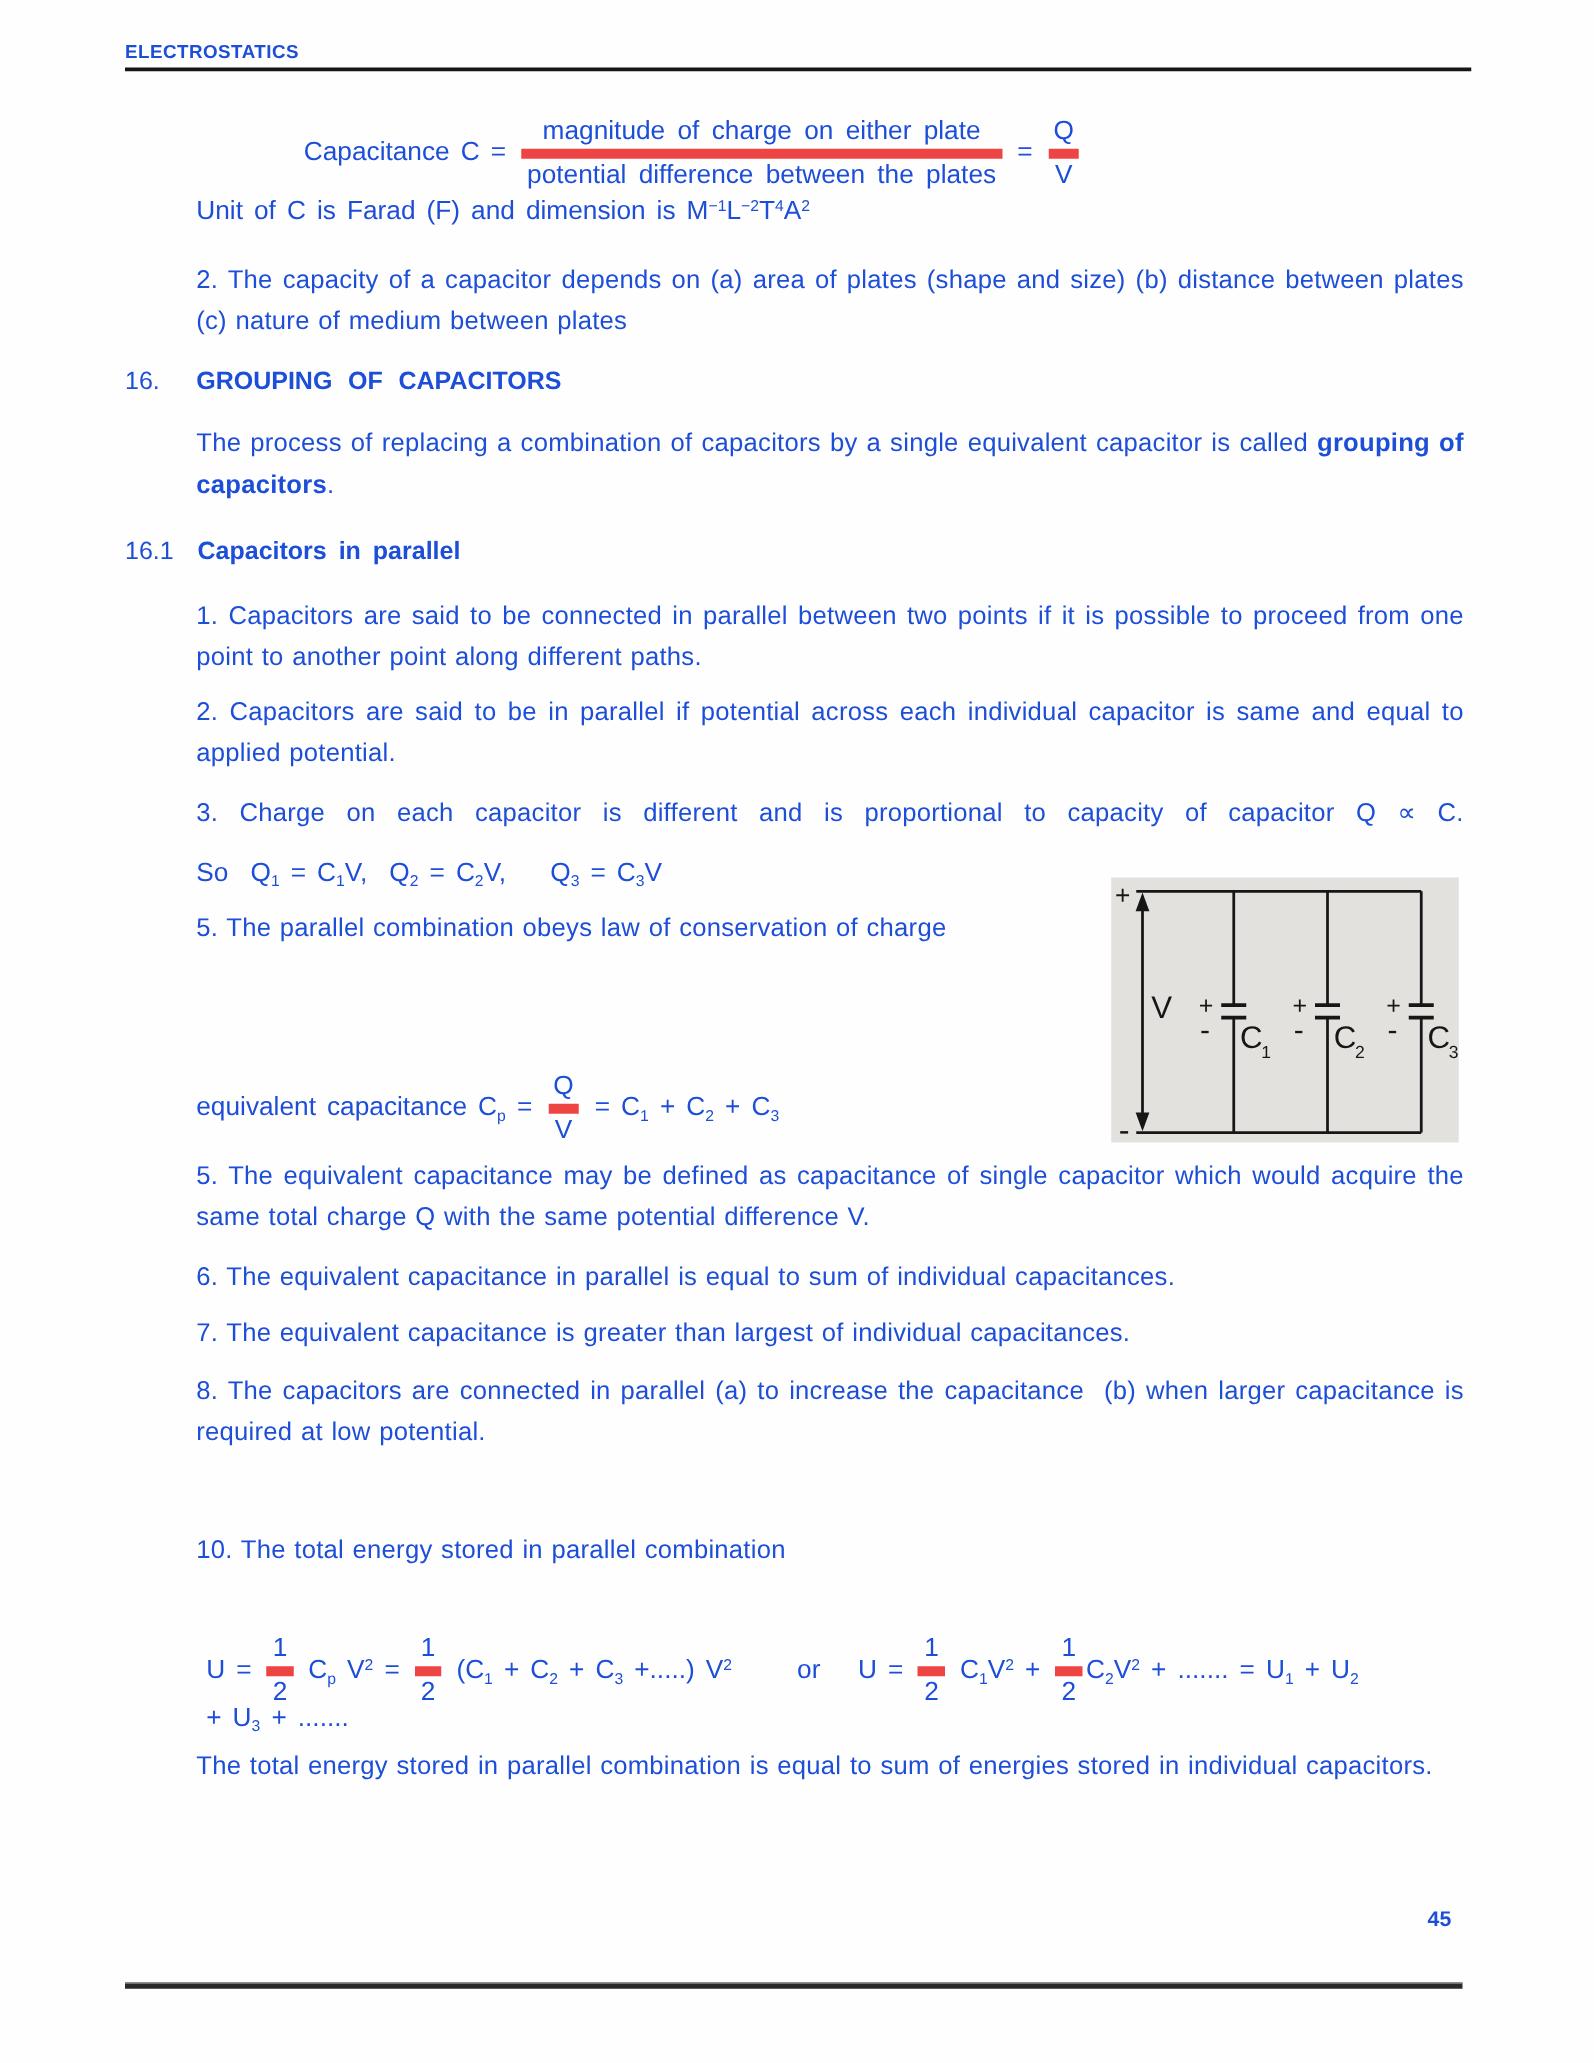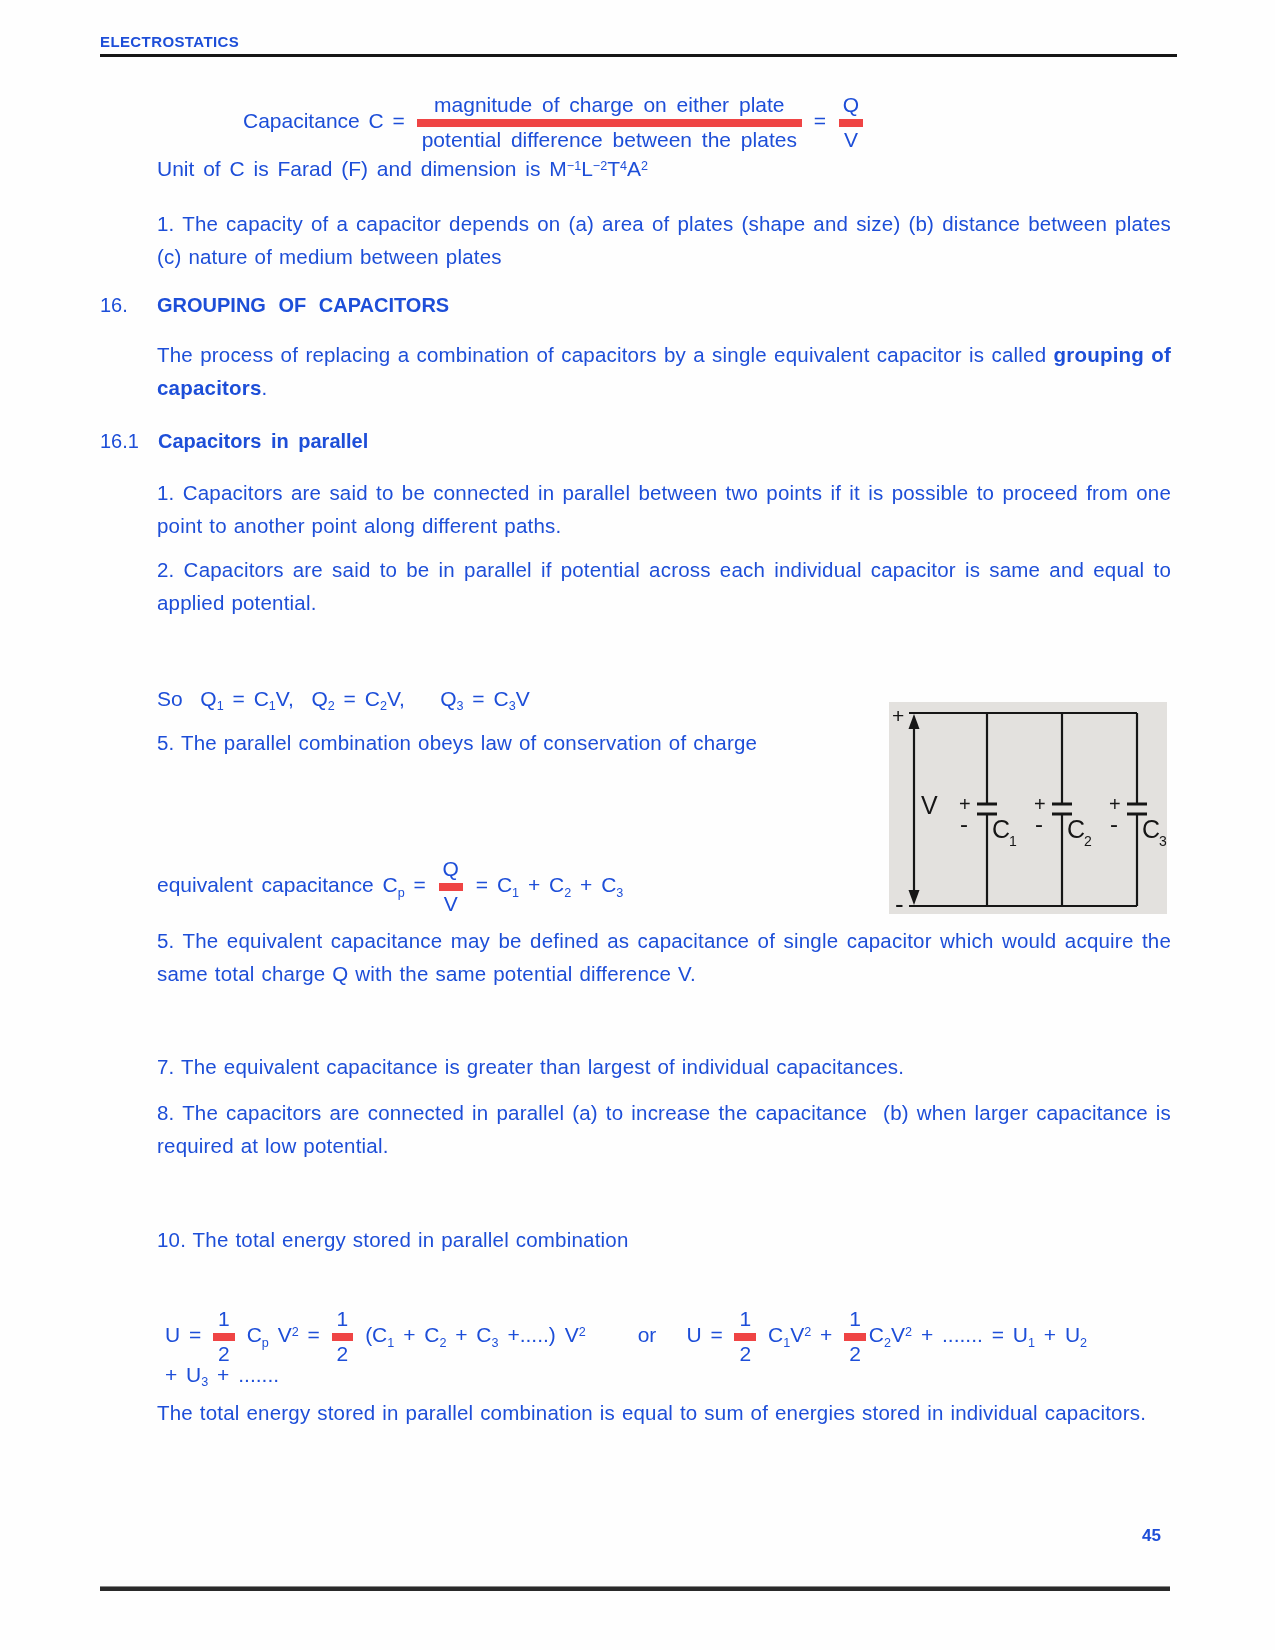--- a/index.html
+++ b/index.html
@@ -39,34 +39,35 @@
   <div class="frow" style="left:243px;top:93px;">Capacitance C =&nbsp;<span class="frac">
         <span class="fnum">magnitude  of  charge  on  either  plate</span>
         <span class="fden">potential  difference  between  the  plates</span>
       </span>&nbsp;=&nbsp;<span class="frac">
         <span class="fnum">Q</span>
         <span class="fden">V</span>
       </span></div>
 
   <div class="formula" style="top:152px;">Unit of C is Farad (F) and dimension is M<sup>−1</sup>L<sup>−2</sup>T<sup>4</sup>A<sup>2</sup></div>
 
-  <div class="para" style="top:207px;">1. The capacity of a capacitor depends on (a) area of plates (shape and size) (b) distance between plates (c) nature of medium between plates</div>
+  <div class="para" style="top:207px;">2. The capacity of a capacitor depends on (a) area of plates (shape and size) (b) distance between plates (c) nature of medium between plates</div>
 
   <div class="sec-num" style="top:294px;">16.</div>
   <div class="sec-title" style="top:294px;">GROUPING OF CAPACITORS</div>
 
   <div class="para" style="top:338px;">The process of replacing a combination of capacitors by a single equivalent capacitor is called <b>grouping of capacitors</b>.</div>
 
   <div class="sec-num" style="top:430px;">16.1</div>
   <div class="sec-title2" style="left:158px;top:430px;">Capacitors in parallel</div>
 
   <div class="para" style="top:476px;">1. Capacitors are said to be connected in parallel between two points if it is possible to proceed from one point to another point along different paths.</div>
 
   <div class="para" style="top:553px;">2. Capacitors are said to be in parallel if potential across each individual capacitor is same and equal to applied potential.</div>
 
+  <div class="para stretch" style="top:634px;">3. Charge on each capacitor is different and is proportional to capacity of capacitor Q ∝ C.</div>
 
   <div class="formula" style="top:682px;">So&nbsp;&nbsp;Q<sub>1</sub> = C<sub>1</sub>V,&nbsp; Q<sub>2</sub> = C<sub>2</sub>V,&nbsp;&nbsp;&nbsp;&nbsp;Q<sub>3</sub> = C<sub>3</sub>V</div>
 
   <div class="para" style="top:726px;">5. The parallel combination obeys law of conservation of charge</div>
 
 
   <div class="frow" style="top:857px;">equivalent capacitance C<sub>p</sub>&nbsp;=&nbsp;<span class="frac">
         <span class="fnum">Q</span>
         <span class="fden">V</span>
       </span>&nbsp;=&nbsp;C<sub>1</sub> + C<sub>2</sub> + C<sub>3</sub></div>
@@ -105,20 +106,21 @@
           <text x="220" y="109" font-size="20">+</text>
           <text x="221" y="130" font-size="24">-</text>
           <text x="253" y="136" font-size="25">C</text>
           <text x="270" y="144" font-size="14">3</text>
         </g>
     </svg>
   </div>
 
   <div class="para" style="top:924px;">5. The equivalent capacitance may be defined as capacitance of single capacitor which would acquire the same total charge Q with the same potential difference V.</div>
 
+  <div class="para" style="top:1005px;">6. The equivalent capacitance in parallel is equal to sum of individual capacitances.</div>
 
   <div class="para" style="top:1050px;">7. The equivalent capacitance is greater than largest of individual capacitances.</div>
 
   <div class="para" style="top:1096px;">8. The capacitors are connected in parallel (a) to increase the capacitance &nbsp;(b) when larger capacitance is required at low potential.</div>
 
 
   <div class="para" style="top:1223px;">10. The total energy stored in parallel combination</div>
 
   <div class="frow" style="left:165px;top:1307px;">U = <span class="frac">
         <span class="fnum">1</span>

